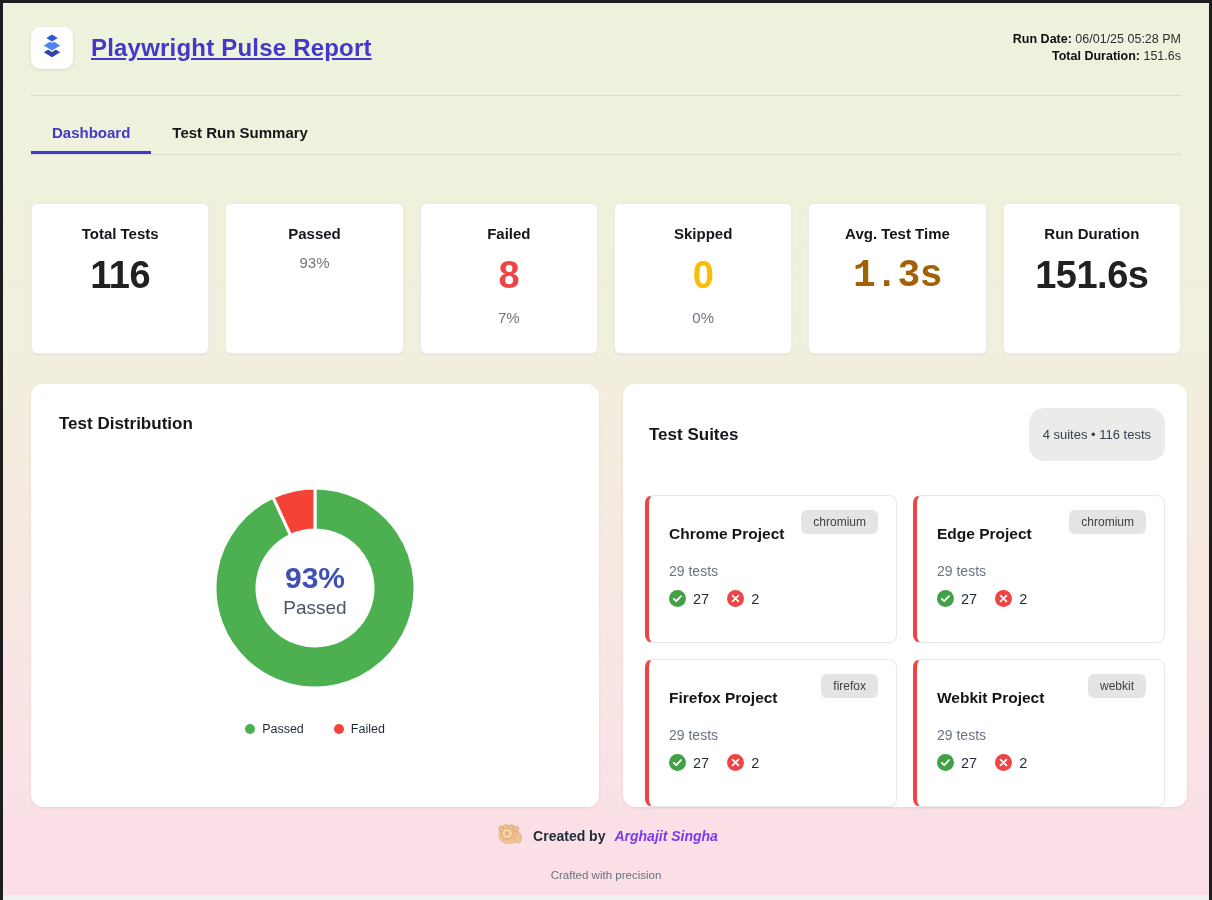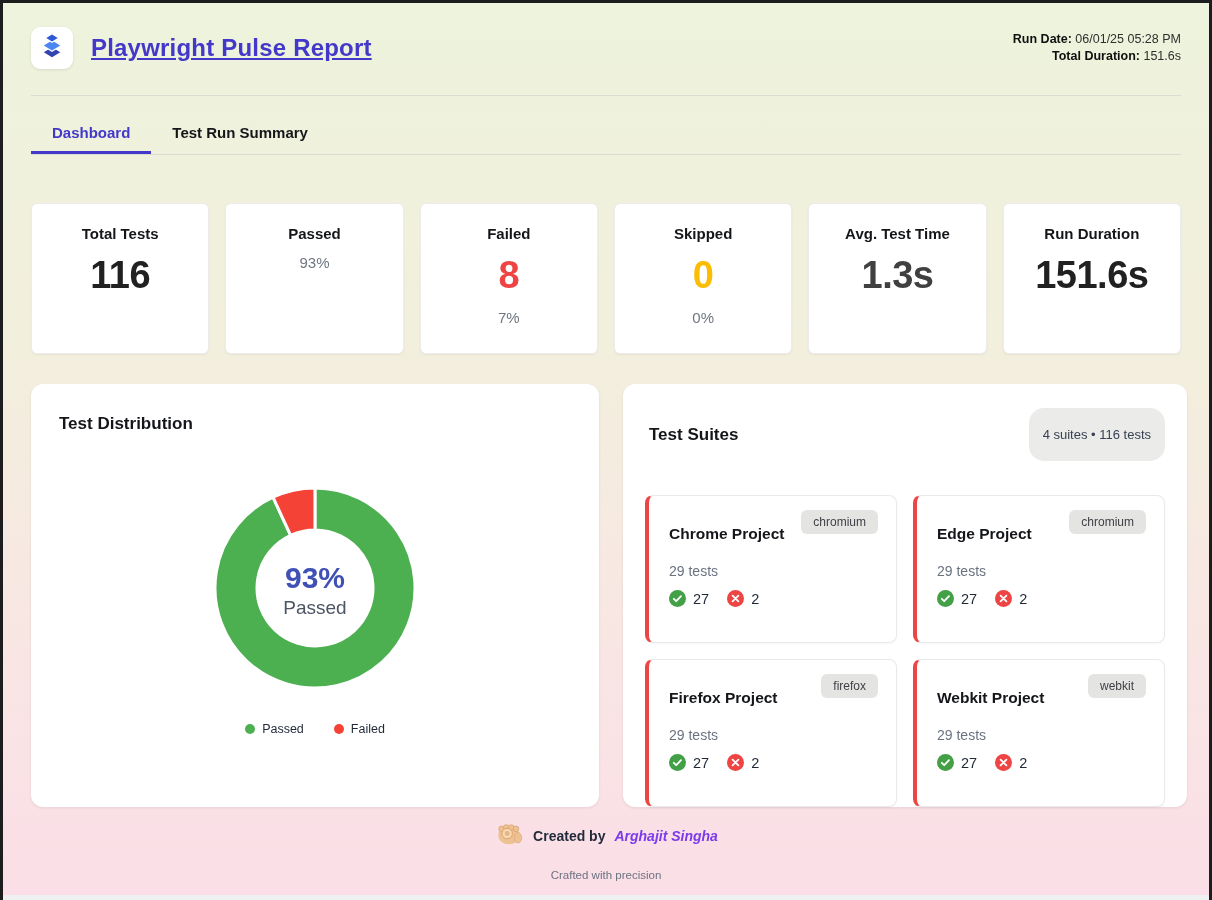--- a/index.html
+++ b/index.html
@@ -112,21 +112,21 @@
         <div class="stat-value" style="color: rgb(239, 68, 68);">8</div>
         <div class="stat-sub">7%</div>
       </div>
       <div class="stat-card">
         <div class="stat-label">Skipped</div>
         <div class="stat-value" style="color: rgb(251, 188, 4);">0</div>
         <div class="stat-sub">0%</div>
       </div>
       <div class="stat-card">
         <div class="stat-label">Avg. Test Time</div>
-        <div class="stat-value" style="color: #404040;">1.3s</div>
+        <div class="stat-value" style="color: #a16207; font-family: Liberation Mono, monospace;">1.3s</div>
         <div class="stat-sub"></div>
       </div>
       <div class="stat-card">
         <div class="stat-label">Run Duration</div>
         <div class="stat-value" style="color: rgb(33, 33, 33);">151.6s</div>
         <div class="stat-sub"></div>
       </div>
     </div>
 
     <div class="panels">

